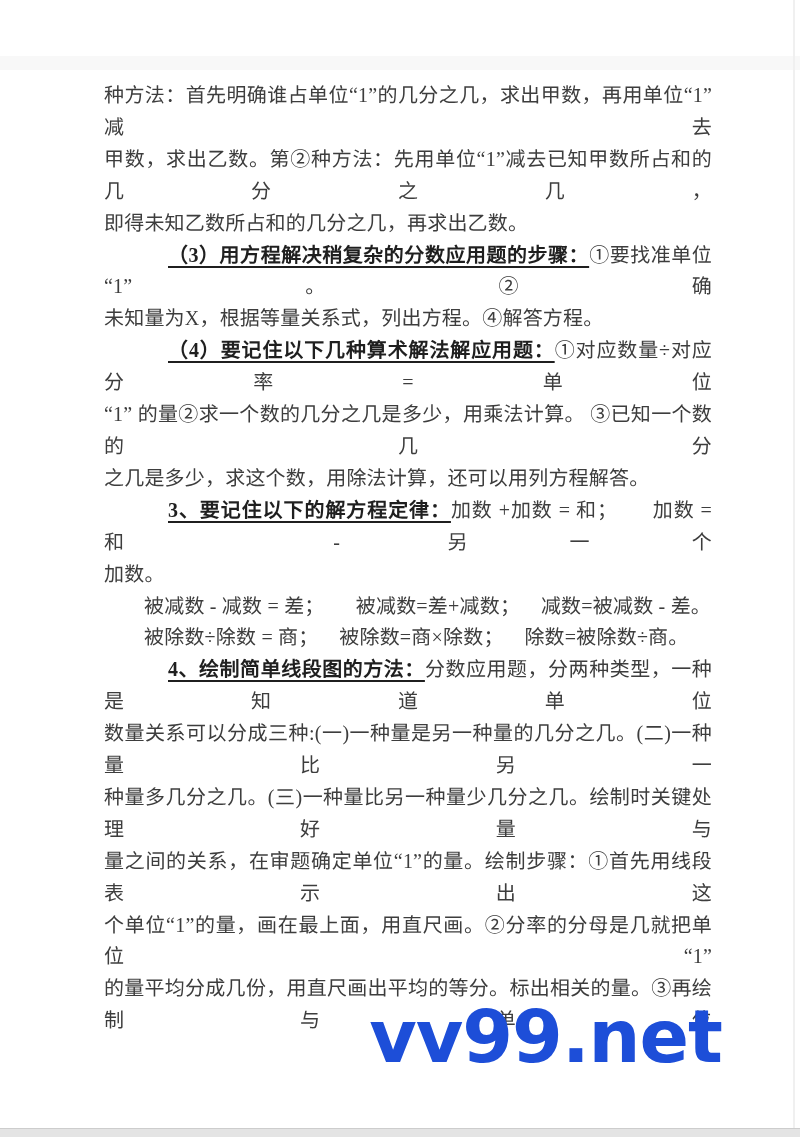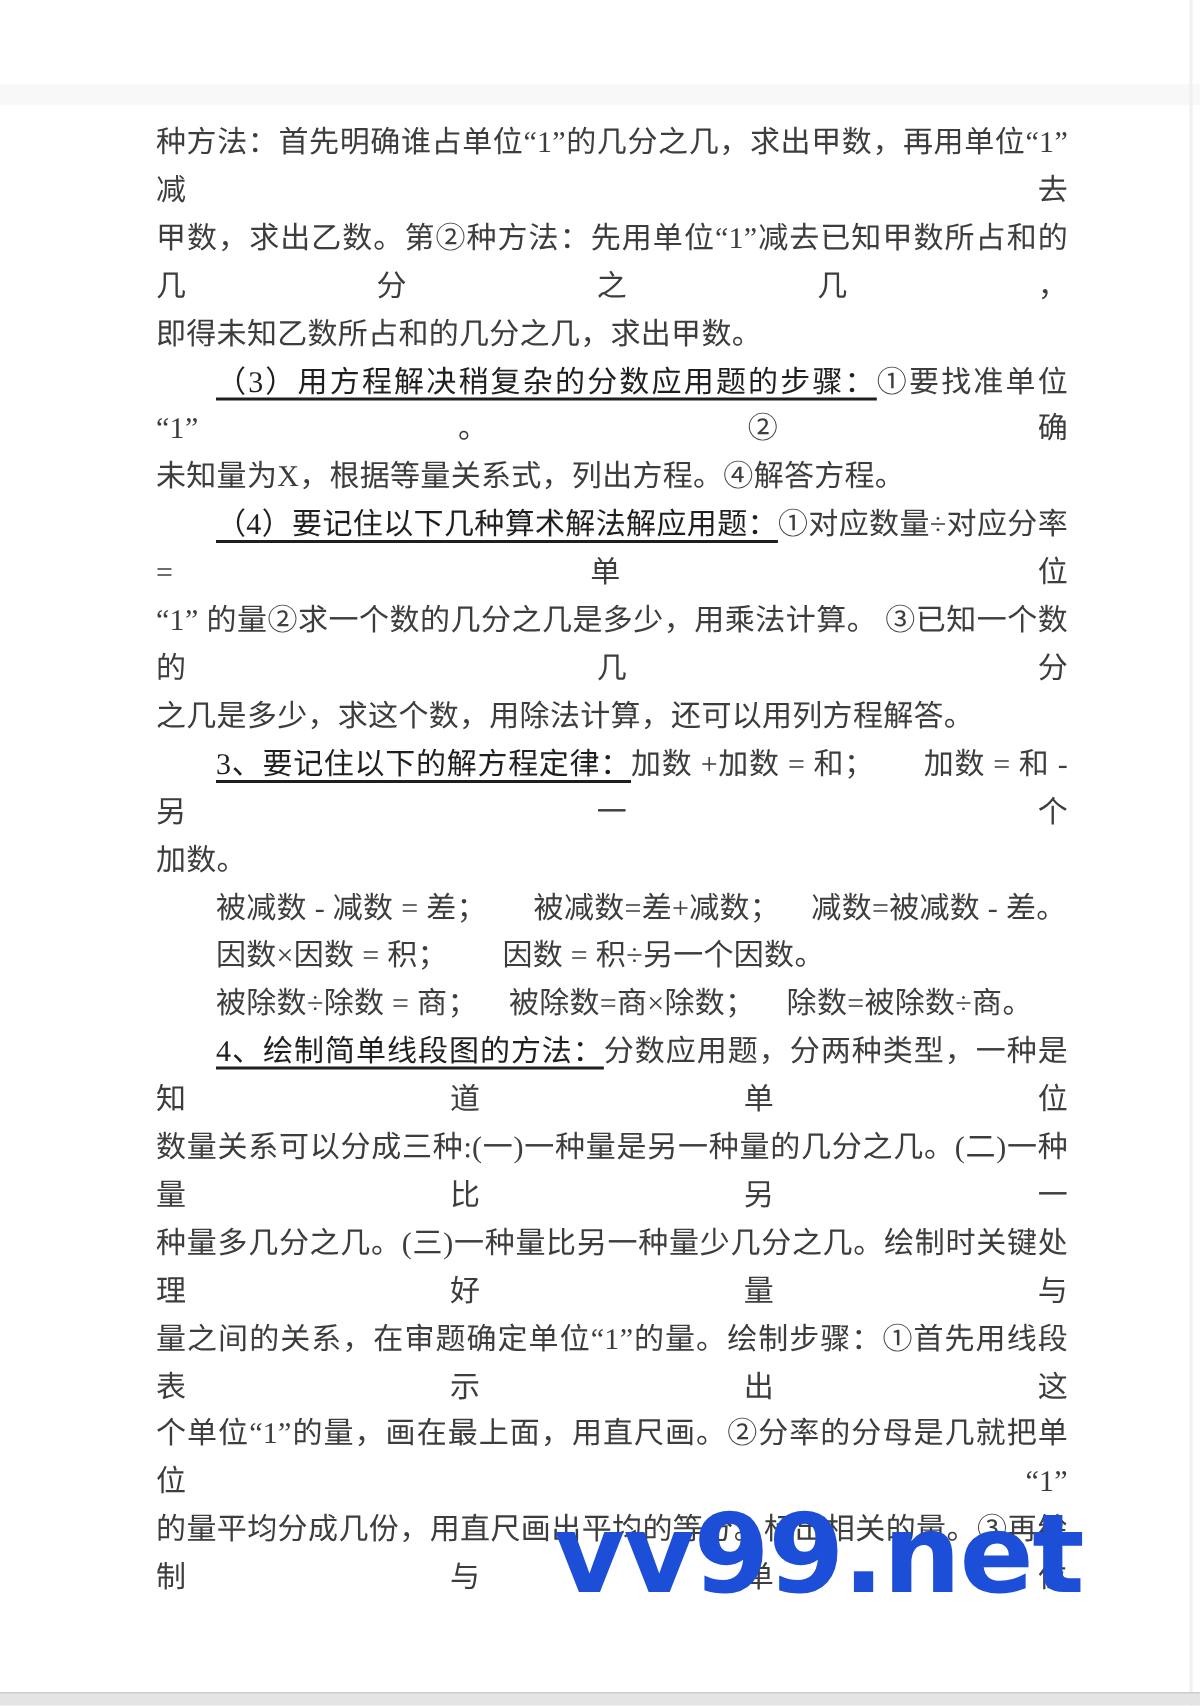--- a/index.html
+++ b/index.html
@@ -17,24 +17,25 @@
   }
   .text-body {
     position: absolute; left: 104px; top: 80px; width: 608px;
     font-size: 20px; line-height: 31.9px;
     color: #3d3d3d; letter-spacing: 0.2px;
   }
   .line { white-space: pre-wrap; }
   .line.just { text-align: justify; text-align-last: justify; }
   .line.indent { text-indent: 2em; }
   .em {
-    font-weight: normal; color: #1f1f1f;
+    font-weight: bold; color: #1f1f1f;
     text-decoration: underline;
     text-decoration-thickness: 1.5px;
     text-underline-offset: 4px;
+    margin-left: 24px;
   }
   .watermark {
     position: absolute; top: 1000px; right: 78px;
     font-family: "DejaVu Sans", "Liberation Sans", sans-serif;
     font-weight: bold; font-size: 73px; line-height: 1;
     color: #1d4ed8; letter-spacing: -1px;
     user-select: none;
   }
   .right-edge {
     position: absolute; top: 0; right: 5px; width: 2px; height: 100%;
@@ -46,30 +47,29 @@
   }
 </style>
 </head>
 <body>
 
 <div class="page">
   <div class="top-band"></div>
   <div class="text-body">
       <div class="line just"><span>种方法：首先明确谁占单位“1”的几分之几，求出甲数，再用单位“1”减去</span></div>
       <div class="line just"><span>甲数，求出乙数。第②种方法：先用单位“1”减去已知甲数所占和的几分之几，</span></div>
-      <div class="line"><span>即得未知乙数所占和的几分之几，求出甲数。</span></div>
+      <div class="line"><span>即得未知乙数所占和的几分之几，再求出乙数。</span></div>
       <div class="line indent just"><span class="em">（3）用方程解决稍复杂的分数应用题的步骤：</span><span>①要找准单位“1”。②确</span></div>
       <div class="line"><span>未知量为X，根据等量关系式，列出方程。④解答方程。</span></div>
       <div class="line indent just"><span class="em">（4）要记住以下几种算术解法解应用题：</span><span>①对应数量÷对应分率=单位</span></div>
       <div class="line just"><span>“1” 的量②求一个数的几分之几是多少，用乘法计算。 ③已知一个数的几分</span></div>
       <div class="line"><span>之几是多少，求这个数，用除法计算，还可以用列方程解答。</span></div>
       <div class="line indent just"><span class="em">3、要记住以下的解方程定律：</span><span>加数 +加数 = 和；      加数 = 和 - 另一个</span></div>
       <div class="line"><span>加数。</span></div>
       <div class="line indent"><span>被减数 - 减数 = 差；      被减数=差+减数；    减数=被减数 - 差。</span></div>
-      <div class="line indent"><span>因数×因数 = 积；       因数 = 积÷另一个因数。</span></div>
       <div class="line indent"><span>被除数÷除数 = 商；    被除数=商×除数；    除数=被除数÷商。</span></div>
       <div class="line indent just"><span class="em">4、绘制简单线段图的方法：</span><span>分数应用题，分两种类型，一种是知道单位</span></div>
       <div class="line just"><span>数量关系可以分成三种:(一)一种量是另一种量的几分之几。(二)一种量比另一</span></div>
       <div class="line just"><span>种量多几分之几。(三)一种量比另一种量少几分之几。绘制时关键处理好量与</span></div>
       <div class="line just"><span>量之间的关系，在审题确定单位“1”的量。绘制步骤：①首先用线段表示出这</span></div>
       <div class="line just"><span>个单位“1”的量，画在最上面，用直尺画。②分率的分母是几就把单位“1”</span></div>
       <div class="line just"><span>的量平均分成几份，用直尺画出平均的等分。标出相关的量。③再绘制与单位</span></div>
     </div>
   <div class="watermark">vv99.net</div>
   <div class="right-edge"></div>

